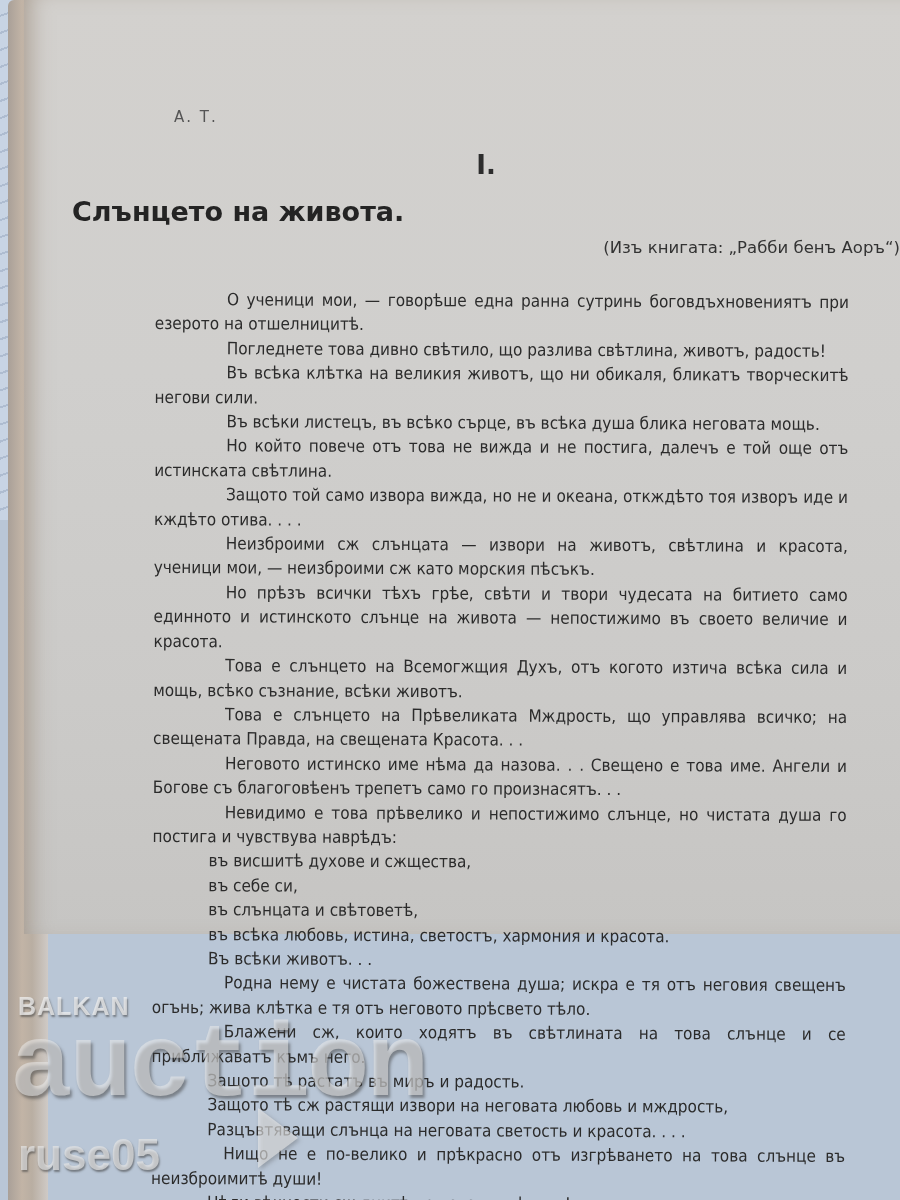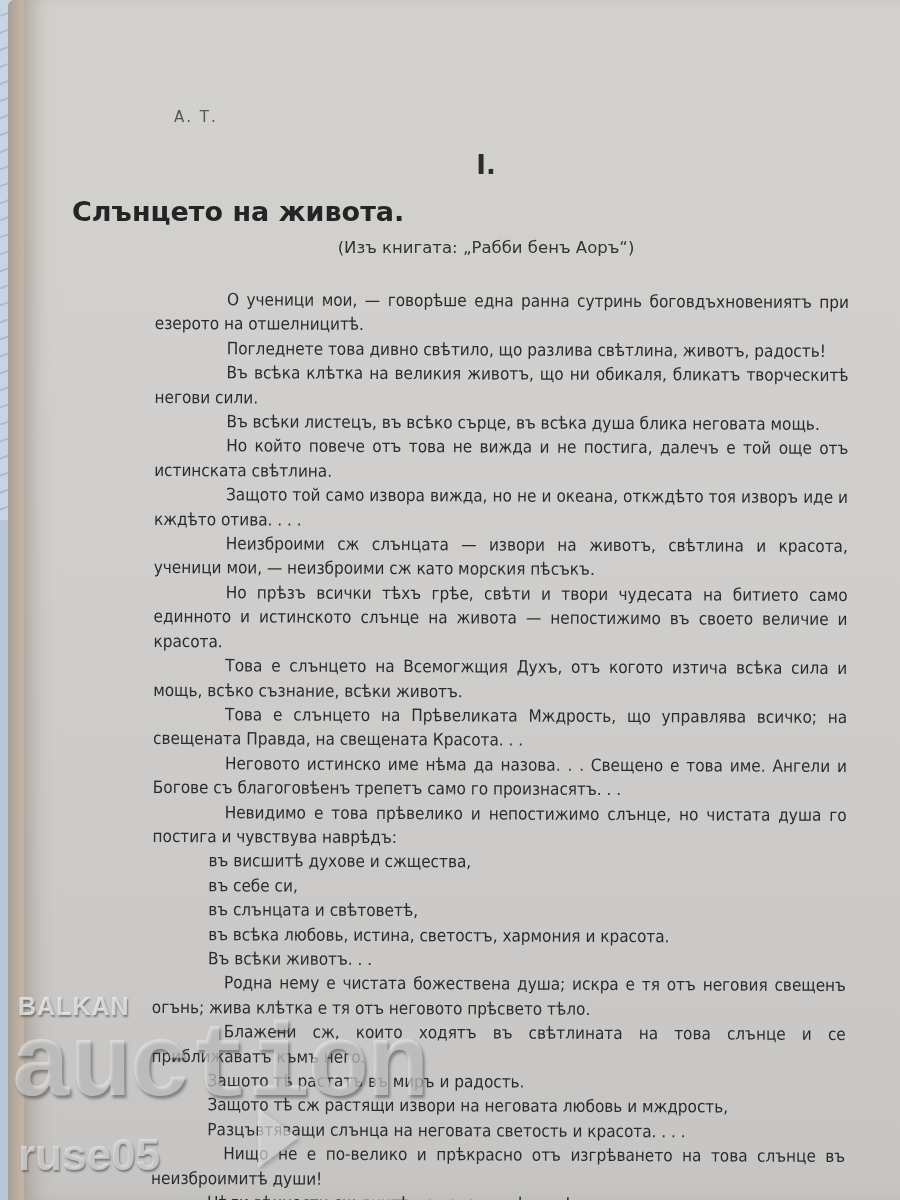--- a/index.html
+++ b/index.html
@@ -11,37 +11,37 @@
   .backdrop {
     position: absolute; left: 0; top: 0; width: 40px; height: 520px;
     background: repeating-linear-gradient(160deg, #c8d4e4 0 14px, #aebcd0 14px 16px);
   }
   .page-edge {
     position: absolute; left: 8px; top: 0; width: 40px; height: 1200px;
     background: linear-gradient(90deg, #a9a098 0%, #c2b4a6 35%, #b9aea2 60%, #cfcac6 100%);
     border-radius: 6px 0 0 0;
   }
   .page {
-    position: absolute; left: 24px; top: 0; width: 876px; height: 1200px;
+    position: absolute; left: 24px; top: 0; width: 876px; height: 934px;
     background: linear-gradient(180deg, #d3d1ce 0%, #d0cfcd 40%, #cbcac8 75%, #c6c5c3 100%);
     box-shadow: inset 18px 0 22px -12px rgba(140,120,100,.55);
   }
   .initials {
     position: absolute; left: 150px; top: 108px; font-size: 15px; color: #555; letter-spacing: 2px;
   }
   .numeral {
     position: absolute; left: 0; right: 0; top: 150px; text-align: center;
     font-size: 26px; font-weight: bold; color: #2c2c2c; padding-left: 48px;
   }
   .title {
     position: absolute; left: 0; right: 0; top: 196px; 
     font-size: 27px; font-weight: bold; color: #242424; padding-left: 48px;
   }
   .subtitle {
-    position: absolute; left: 0; right: 0; top: 238px; text-align: center;
+    position: absolute; left: 0; right: 0; top: 238px; text-align: right;
     font-size: 16.5px; color: #333; padding-left: 48px;
   }
   .body-text {
     position: absolute; left: 131px; top: 287px; width: 694px;
     font-family: "DejaVu Sans Condensed", "DejaVu Sans", sans-serif;
     font-size: 17px; line-height: 24.4px; color: #2b2b2b;
     text-align: justify; transform: rotate(0.25deg); transform-origin: left top;
   }
   .para { text-indent: 72px; margin: 0; }
   .verse { margin: 0 0 0 56px; text-indent: 0; }

